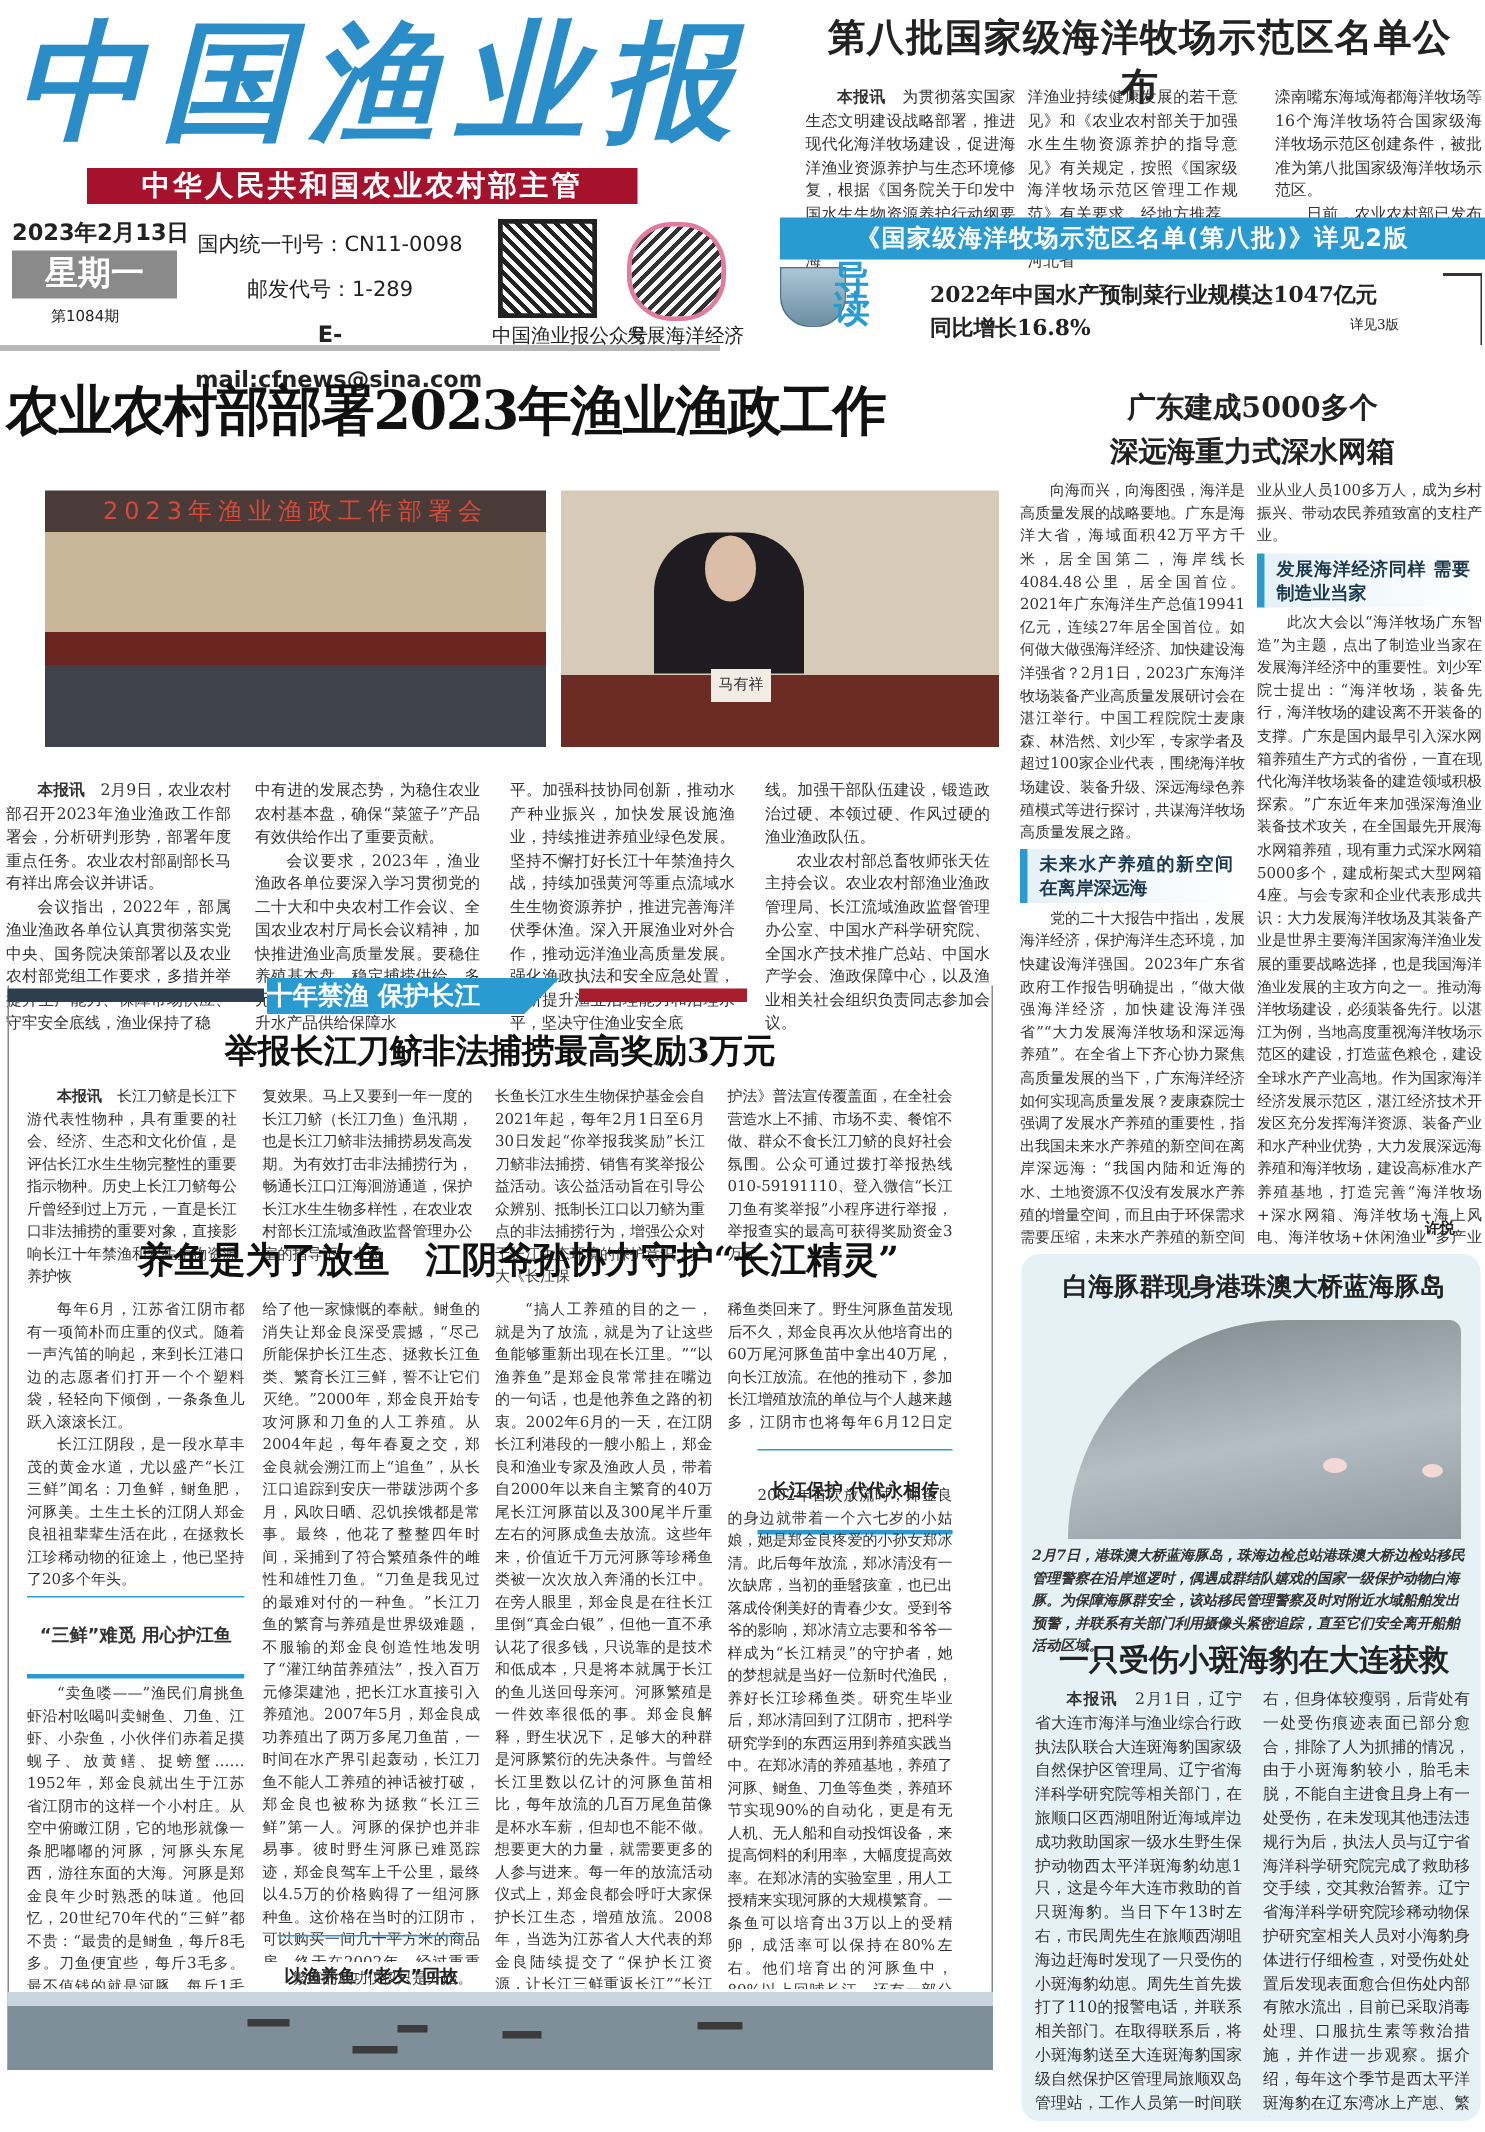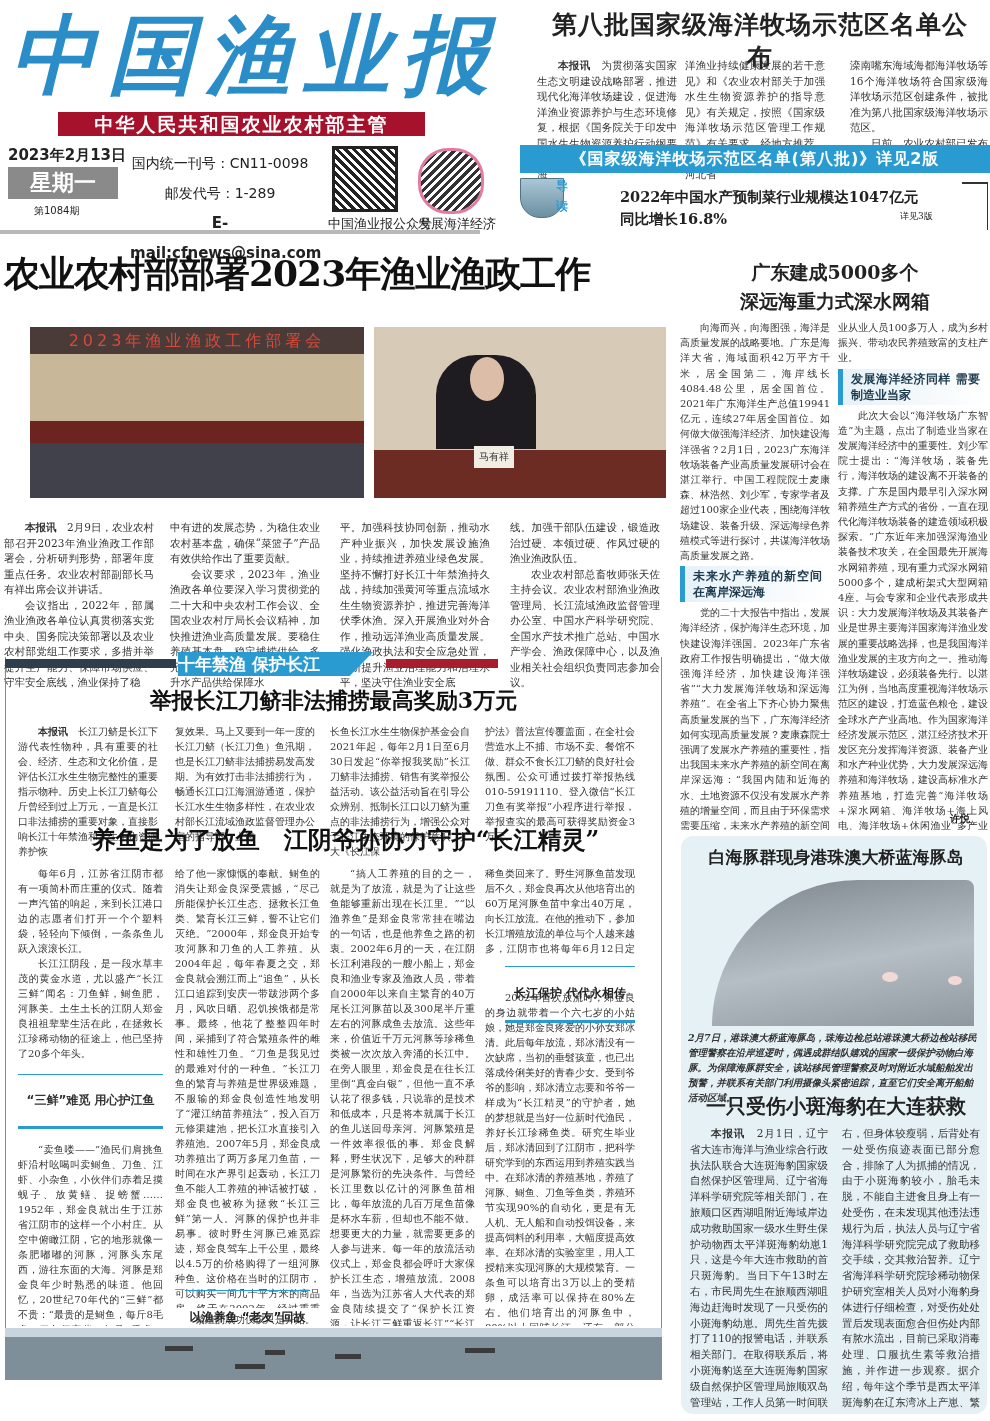--- a/index.html
+++ b/index.html
@@ -16,21 +16,21 @@
 .qr1{left:332px;top:146px}
 .qr2{left:418px;top:148px;border-radius:30px;border-color:#e27c9e;background:repeating-linear-gradient(-45deg,#333 0 3px,#fff 3px 6px)}
 .qrlabel{font-size:13px;font-family:"DejaVu Sans",sans-serif;top:215px}
 .top-head{left:540px;top:8px;width:440px;font-size:25px;font-weight:bold;text-align:center;letter-spacing:1px}
 .col{font-size:10.5px;line-height:15.5px;text-align:justify;color:#333}
 .col p{text-indent:2em}
 .col p.nb{text-indent:0}
 .lead-b{font-weight:bold}
 .blue-bar{left:520px;top:145px;width:470px;height:28px;background:#2a9bd1;color:#fff;font-size:16px;font-weight:bold;text-align:center;line-height:28px;font-family:"DejaVu Sans",sans-serif;letter-spacing:1px}
 .boat{left:520px;top:178px;width:44px;height:40px;border-radius:0 0 20px 20px;background:linear-gradient(#aac7d6,#6b8fa1);border:1px solid #4e7384}
-.guide-label{left:556px;top:176px;color:#2a9bd1;font-size:12px;font-weight:bold;line-height:20px;font-family:"DejaVu Sans",sans-serif;width:22px}
+.guide-label{left:556px;top:176px;color:#2a9bd1;font-size:24px;font-weight:bold;line-height:20px;font-family:"DejaVu Sans",sans-serif;width:22px}
 .guide-title{left:620px;top:186px;font-size:14.5px;font-weight:bold;line-height:22px}
 .guide-ref{left:900px;top:210px;font-size:9px}
 .grey-rule{left:0;top:230px;width:480px;height:4px;background:#b8b8b8}
 .main-head{left:4px;top:250px;font-size:36px;font-weight:bold;letter-spacing:-1px;color:#111}
 .photo1{left:30px;top:327px;width:334px;height:171px;background:linear-gradient(#4a3b38 0 16%,#c9b79a 16% 55%,#6c2420 55% 68%,#41414b 68% 100%)}
 .photo1 .banner{color:#d64a3a;font-size:16px;text-align:center;padding-top:4px;font-family:"DejaVu Sans",sans-serif;letter-spacing:4px}
 .photo2{left:374px;top:327px;width:292px;height:171px;background:linear-gradient(#d7cbb8 0 72%,#6c2c24 72% 100%)}
 .speaker{left:62px;top:28px;width:100px;height:94px;border-radius:40px 40px 0 0;background:#1e1c20}
 .speaker-head{left:96px;top:30px;width:34px;height:44px;border-radius:50%;background:#dcbea8}
 .nameplate{left:100px;top:119px;width:40px;height:22px;background:#f1ede5;font-size:10px;text-align:center;line-height:22px;color:#333}
@@ -130,21 +130,21 @@
   <p class="nb">长鱼长江水生生物保护基金会自2021年起，每年2月1日至6月30日发起“你举报我奖励”长江刀鲚非法捕捞、销售有奖举报公益活动。该公益活动旨在引导公众辨别、抵制长江口以刀鲚为重点的非法捕捞行为，增强公众对于长江生态环境的保护意识，扩大《长江保</p>
 </div>
 <div class="abs col" style="left:485px;top:724px;width:150px;font-size:10px;line-height:15px">
   <p class="nb">护法》普法宣传覆盖面，在全社会营造水上不捕、市场不卖、餐馆不做、群众不食长江刀鲚的良好社会氛围。公众可通过拨打举报热线010-59191110、登入微信“长江刀鱼有奖举报”小程序进行举报，举报查实的最高可获得奖励资金3万元。</p>
 </div>
 
 <div class="abs sub-head" style="left:21px;top:824px;width:649px">养鱼是为了放鱼　江阴爷孙协力守护“长江精灵”</div>
 <div class="abs col" style="left:18px;top:866px;width:145px;font-size:10px;line-height:15px;height:460px;overflow:hidden">
   <p>每年6月，江苏省江阴市都有一项简朴而庄重的仪式。随着一声汽笛的响起，来到长江港口边的志愿者们打开一个个塑料袋，轻轻向下倾倒，一条条鱼儿跃入滚滚长江。</p>
   <p>长江江阴段，是一段水草丰茂的黄金水道，尤以盛产“长江三鲜”闻名：刀鱼鲜，鲥鱼肥，河豚美。土生土长的江阴人郑金良祖祖辈辈生活在此，在拯救长江珍稀动物的征途上，他已坚持了20多个年头。</p>
-  <div class="subhead-bar" style="margin:13px 0">“三鲜”难觅 用心护江鱼</div>
+  <div class="subhead-bar" style="margin:3px 0">“三鲜”难觅 用心护江鱼</div>
   <p>“卖鱼喽——”渔民们肩挑鱼虾沿村吆喝叫卖鲥鱼、刀鱼、江虾、小杂鱼，小伙伴们赤着足摸蚬子、放黄鳝、捉螃蟹……1952年，郑金良就出生于江苏省江阴市的这样一个小村庄。从空中俯瞰江阴，它的地形就像一条肥嘟嘟的河豚，河豚头东尾西，游往东面的大海。河豚是郑金良年少时熟悉的味道。他回忆，20世纪70年代的“三鲜”都不贵：“最贵的是鲥鱼，每斤8毛多。刀鱼便宜些，每斤3毛多。最不值钱的就是河豚，每斤1毛多”。但伴随无节制的滥捕和污染，“三鲜”竟日渐成了难觅的稀罕货。20世纪80年代末，长江鲥鱼价格率先上涨，更是在2000年前后绝迹长江；长江刀鱼因屡创天价倍受关注，曾经最不值钱的野生河豚也跻身高档货。靠水吃水的郑金良在长江边讨生活，开过饭店、办过公司，长江</p>
 </div>
 <div class="abs col" style="left:175px;top:866px;width:145px;font-size:10px;line-height:15px;height:442px;overflow:hidden">
   <p class="nb">给了他一家慷慨的奉献。鲥鱼的消失让郑金良深受震撼，“尽己所能保护长江生态、拯救长江鱼类、繁育长江三鲜，誓不让它们灭绝。”2000年，郑金良开始专攻河豚和刀鱼的人工养殖。从2004年起，每年春夏之交，郑金良就会溯江而上“追鱼”，从长江口追踪到安庆一带跋涉两个多月，风吹日晒、忍饥挨饿都是常事。最终，他花了整整四年时间，采捕到了符合繁殖条件的雌性和雄性刀鱼。“刀鱼是我见过的最难对付的一种鱼。”长江刀鱼的繁育与养殖是世界级难题，不服输的郑金良创造性地发明了“灌江纳苗养殖法”，投入百万元修渠建池，把长江水直接引入养殖池。2007年5月，郑金良成功养殖出了两万多尾刀鱼苗，一时间在水产界引起轰动，长江刀鱼不能人工养殖的神话被打破，郑金良也被称为拯救“长江三鲜”第一人。河豚的保护也并非易事。彼时野生河豚已难觅踪迹，郑金良驾车上千公里，最终以4.5万的价格购得了一组河豚种鱼。这价格在当时的江阴市，可以购买一间几十平方米的商品房。终于在2002年，经过重重困难后，郑金良从自己的“子一代”河豚中挑选出一些性腺发育优异的种子选手，繁殖出了数十万尾健康的河豚鱼苗。</p>
 </div>
 <div class="abs subhead-bar" style="left:185px;top:1290px;width:125px">以渔养鱼 “老友”回故里</div>
 <div class="abs col" style="left:175px;top:1312px;width:145px;font-size:10px">
   <p>繁殖的成功仅仅只是开始。</p>
 </div>
 <div class="abs col" style="left:330px;top:866px;width:145px;font-size:10px;line-height:15px;height:460px;overflow:hidden">

